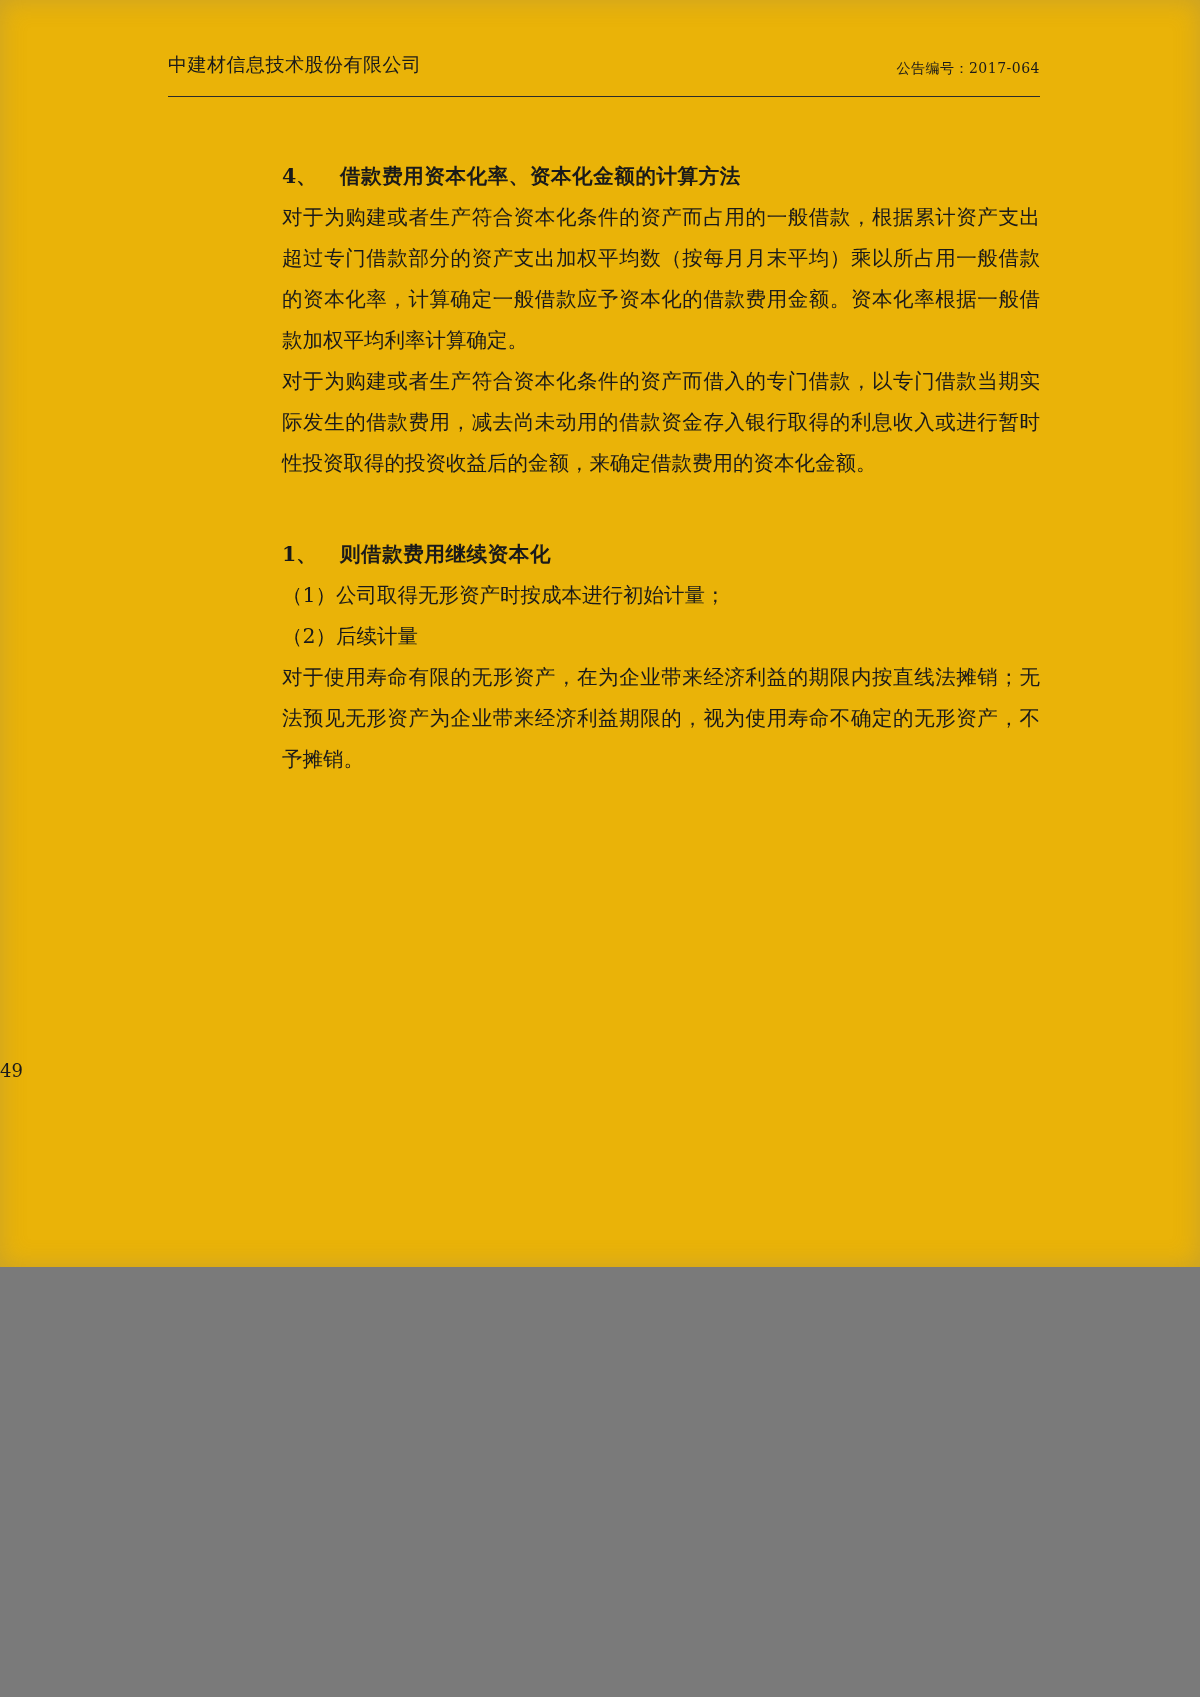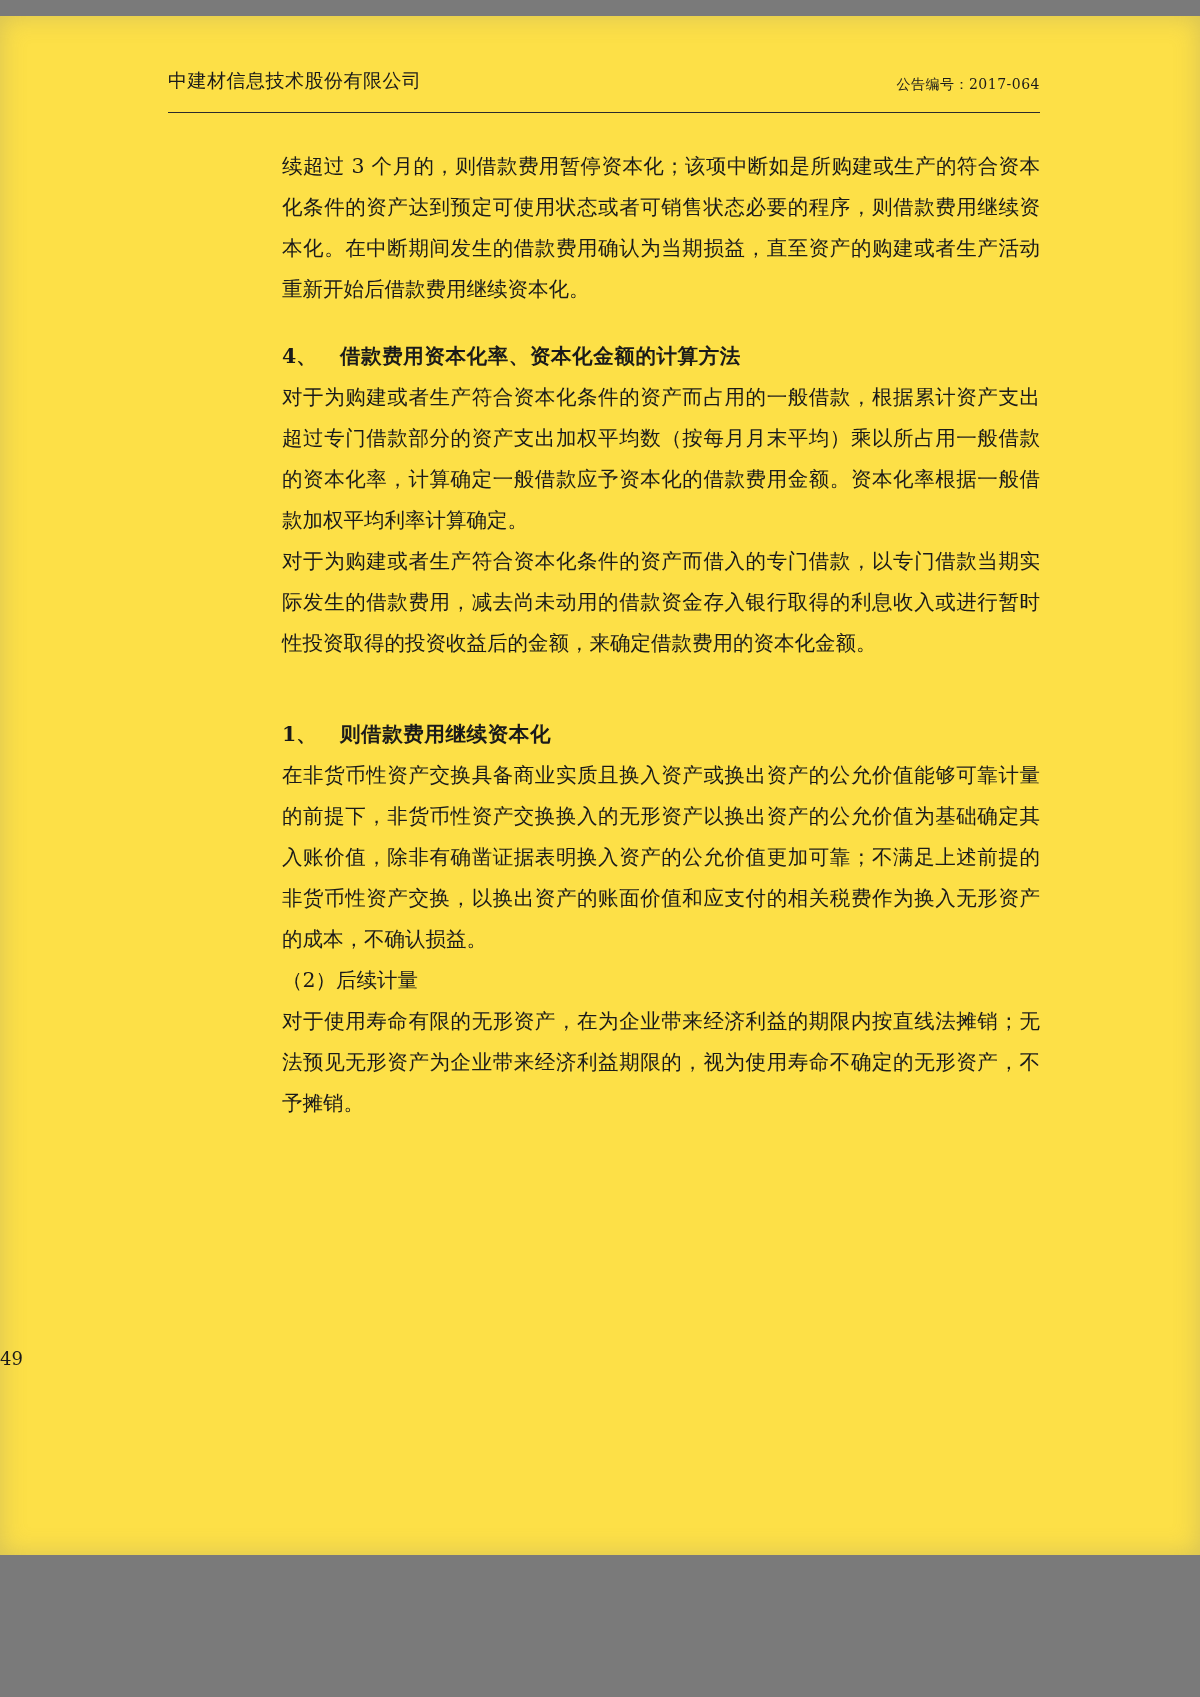--- a/index.html
+++ b/index.html
@@ -3,23 +3,23 @@
 <meta charset="utf-8">
 <style>
   html, body {
     margin: 0;
     padding: 0;
     background: #7a7a7a;
   }
   .page {
     position: relative;
     width: 1200px;
-    height: 1539px;
-    margin: 16px auto;
-    background: #fde047;
+    height: 1267px;
+    margin: 0 auto;
+    background: #eab308;
     box-sizing: border-box;
     font-family: "DejaVu Serif", "Liberation Serif", serif;
     color: #1a1a1a;
     overflow: hidden;
   }
   
   .page:before {
     content: "";
     position: absolute;
     inset: 0;
@@ -114,41 +114,40 @@
 <div class="page">
 
   <div class="header">
     <div class="left">中建材信息技术股份有限公司</div>
     <div class="right">公告编号：2017-064</div>
   </div>
   <div class="header-rule"></div>
 
   <div class="content">
 
-    <p class="para-first">续超过 3 个月的，则借款费用暂停资本化；该项中断如是所购建或生产的符合资本化条件的资产达到预定可使用状态或者可销售状态必要的程序，则借款费用继续资本化。在中断期间发生的借款费用确认为当期损益，直至资产的购建或者生产活动重新开始后借款费用继续资本化。</p>
 
     <div class="gap-lg"></div>
 
     <div class="num-head">
       <span class="num">4、</span>
       <span class="txt">借款费用资本化率、资本化金额的计算方法</span>
     </div>
 
     <p class="body-indent">对于为购建或者生产符合资本化条件的资产而占用的一般借款，根据累计资产支出超过专门借款部分的资产支出加权平均数（按每月月末平均）乘以所占用一般借款的资本化率，计算确定一般借款应予资本化的借款费用金额。资本化率根据一般借款加权平均利率计算确定。</p>
     <p class="body-indent">对于为购建或者生产符合资本化条件的资产而借入的专门借款，以专门借款当期实际发生的借款费用，减去尚未动用的借款资金存入银行取得的利息收入或进行暂时性投资取得的投资收益后的金额，来确定借款费用的资本化金额。</p>
 
     <div class="gap-xl"></div>
 
 
     <div class="num-head">
       <span class="num">1、</span>
       <span class="txt">则借款费用继续资本化</span>
     </div>
 
-    <p class="body-indent">在非货币性资产交换具备商业实质且换入资产或换出资产的公允价值能够可靠计量的前提下，非货币性资产交换换入的无形资产以换出资产的公允价值为基础确定其入账价值，除非有确凿证据表明换入资产的公允价值更加可靠；不满足上述前提的非货币性资产交换，以换出资产的账面价值和应支付的相关税费作为换入无形资产的成本，不确认损益。</p>
+    <p class="body-indent">（1）公司取得无形资产时按成本进行初始计量；</p>
     <p class="body-indent">（2）后续计量</p>
     <p class="body-indent">对于使用寿命有限的无形资产，在为企业带来经济利益的期限内按直线法摊销；无法预见无形资产为企业带来经济利益期限的，视为使用寿命不确定的无形资产，不予摊销。</p>
 
   </div>
 
   <div class="footer">49</div>
 
 </div>
 
 </body></html>

